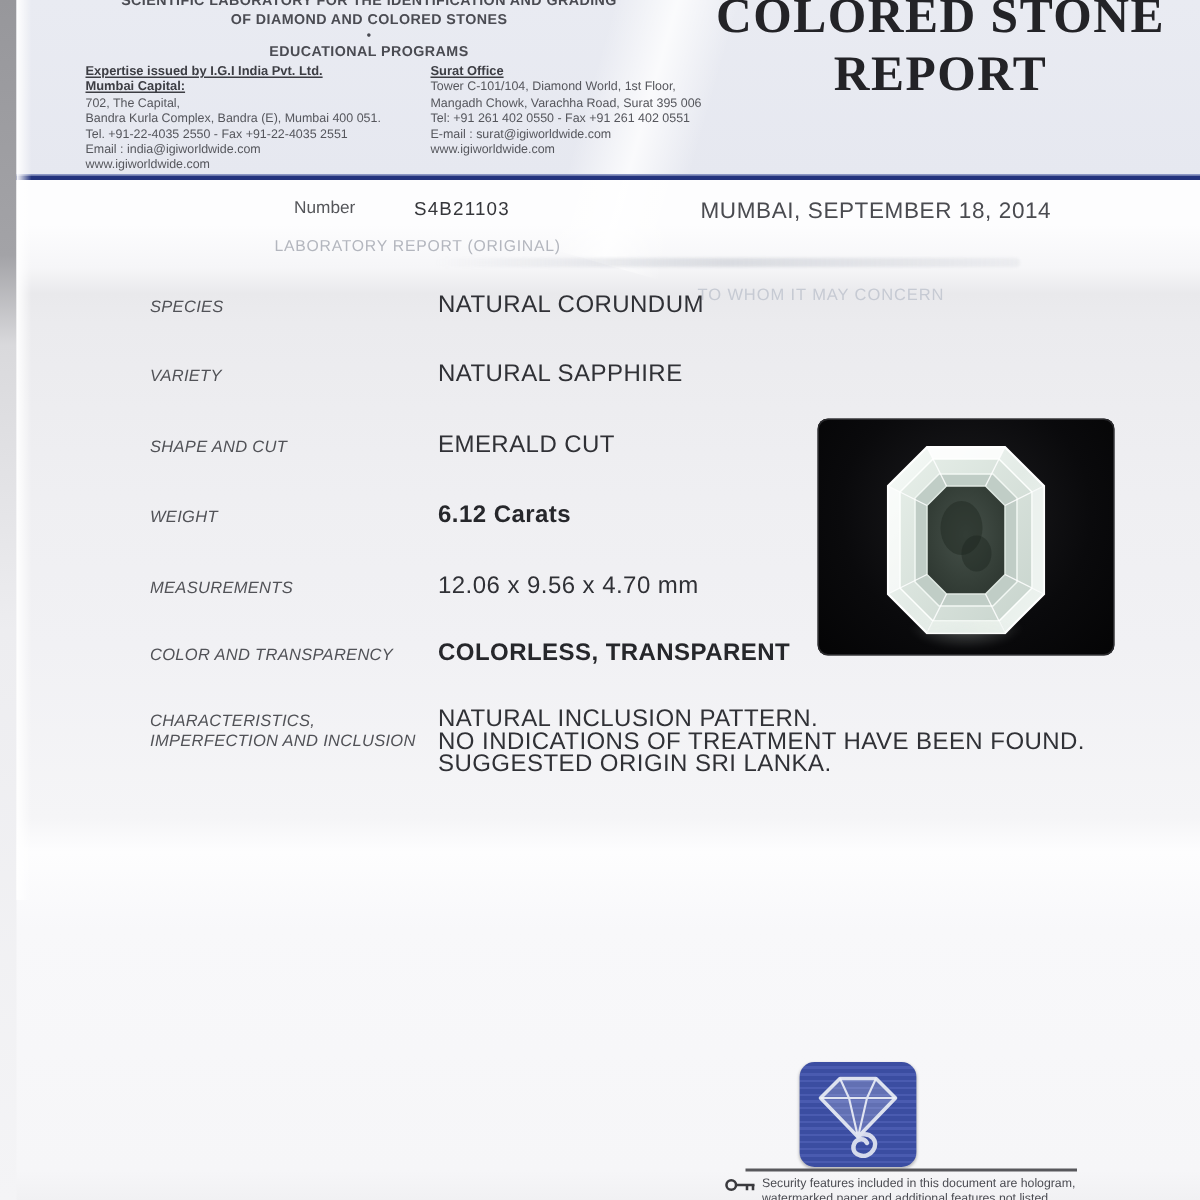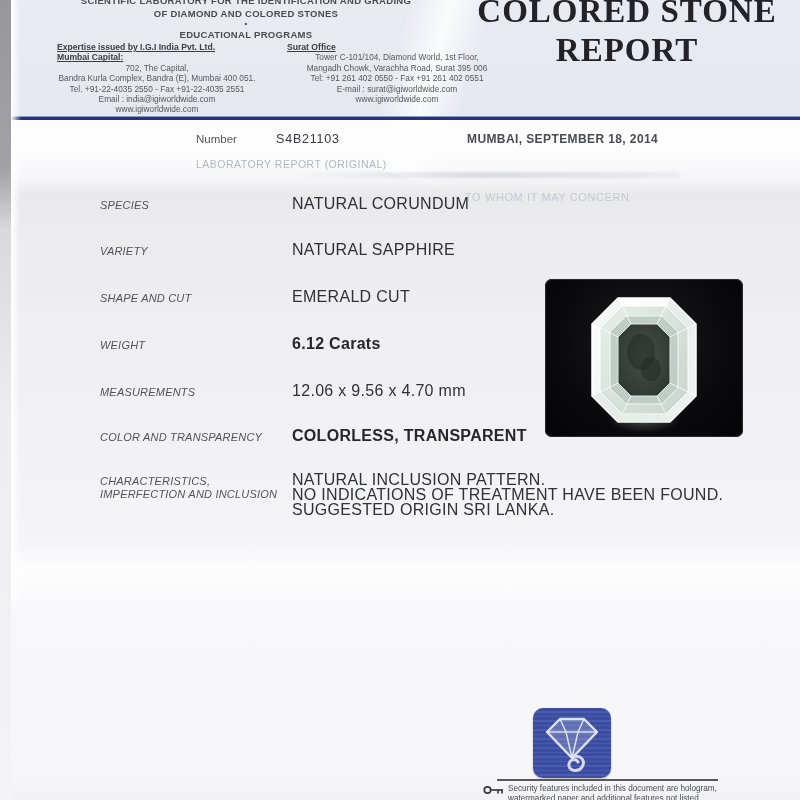--- a/index.html
+++ b/index.html
@@ -23,37 +23,37 @@
   .header{position:absolute;left:0;top:0;width:800px;height:118px;
     background:linear-gradient(180deg,#e9ebf2,#e6e8f0);}
   .glare{position:absolute;left:392px;top:-40px;width:80px;height:220px;
     background:linear-gradient(90deg,rgba(255,255,255,0),rgba(255,255,255,.8),rgba(255,255,255,0));
     transform:rotate(16deg);}
   .lab-lines{position:absolute;left:30px;top:-6px;width:432px;text-align:center;
     font-weight:bold;font-size:9.5px;line-height:13px;letter-spacing:.3px;color:#4a4b52;}
   .bullet{font-size:8px;line-height:8px;color:#4a4b52;}
   .addr{position:absolute;top:42px;font-size:8.3px;line-height:10.4px;color:#55565c;}
   .addr .b{font-weight:bold;font-size:8.6px;color:#3c3d43;text-decoration:underline;white-space:pre-line;}
-  .addr .body{white-space:pre-line;text-align:center;}
+  .addr .body{white-space:pre-line;}
   .addr-mumbai{left:57px;width:200px;}
   .addr-surat{left:247px;width:220px;margin-left:40px;}
   .report-title{position:absolute;left:458px;top:-8px;width:338px;text-align:center;
     font-family:"Liberation Serif","DejaVu Serif",serif;font-weight:600;font-size:33px;
     line-height:39px;letter-spacing:1px;color:#232327;white-space:pre-line;}
   .statement{position:absolute;left:481px;top:76px;width:292px;font-size:10.8px;
     line-height:13.5px;color:#3f4047;text-align:justify;}
 
   .navy-rule{position:absolute;left:0;top:116px;width:800px;height:0;
     border-top:1px solid #8c97c4;border-bottom:3px solid #23337d;}
 
   
   .m-number-label{position:absolute;left:196px;top:133px;font-size:11.5px;color:#55565a;}
   .m-number-value{position:absolute;left:276px;top:132px;font-size:12.5px;letter-spacing:.8px;color:#36373b;}
-  .m-place-date{position:absolute;left:467px;top:132px;font-size:12px;letter-spacing:.4px;color:#4a4b50;font-weight:bold;}
-  .m-report-type{position:absolute;left:196px;top:158px;font-size:10.5px;letter-spacing:.5px;color:#b3b6be;}
+  .m-place-date{position:absolute;left:467px;top:132px;font-size:15px;letter-spacing:.4px;color:#4a4b50;}
+  .m-report-type{position:absolute;left:183px;top:158px;font-size:10.5px;letter-spacing:.5px;color:#b3b6be;}
   .m-concern{position:absolute;left:465px;top:156px;font-size:11px;letter-spacing:.6px;color:#c6cad3;margin-top:35px;}
   .smudge{position:absolute;left:290px;top:172px;width:390px;height:6px;border-radius:3px;
     background:linear-gradient(90deg,rgba(175,180,190,0),rgba(175,180,190,.4),rgba(175,180,190,.15));filter:blur(1px);}
 
   
   .row{position:absolute;left:0;width:800px;}
   .row .lbl{position:absolute;left:100px;top:3px;font-size:11px;letter-spacing:.2px;
     color:#515257;line-height:13px;white-space:pre-line;font-style:italic;}
   .row .val{position:absolute;left:292px;top:0;font-size:16px;letter-spacing:.3px;
     color:#303136;line-height:15px;white-space:pre-line;}

